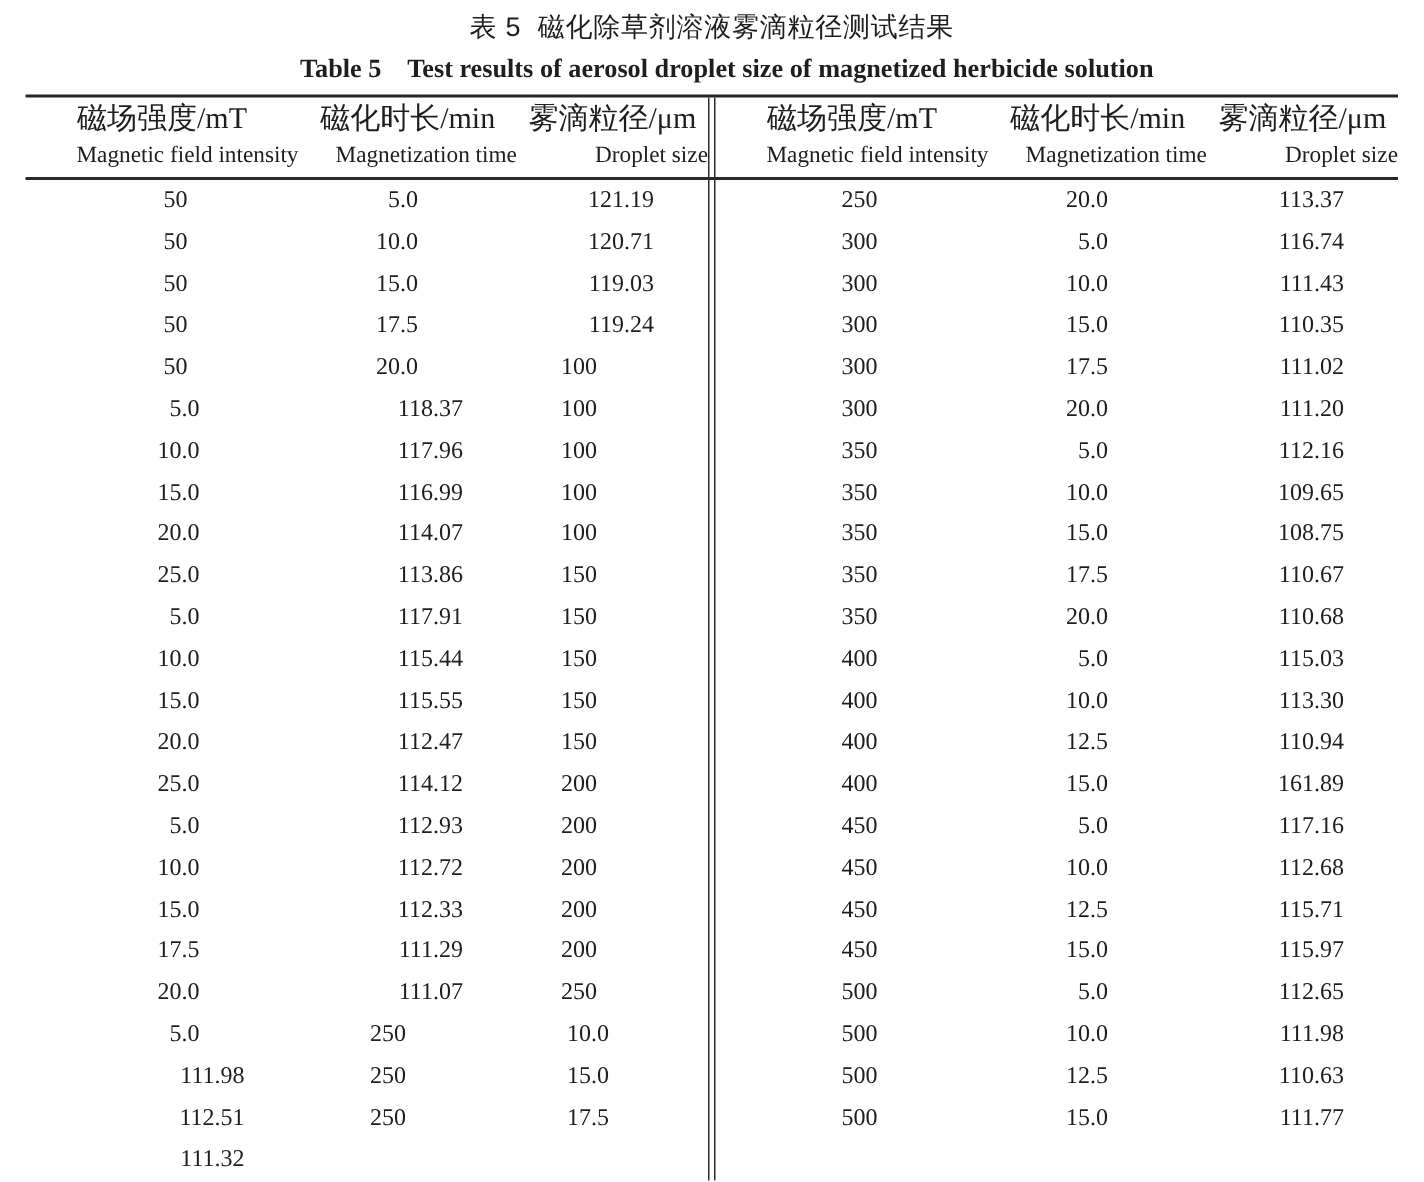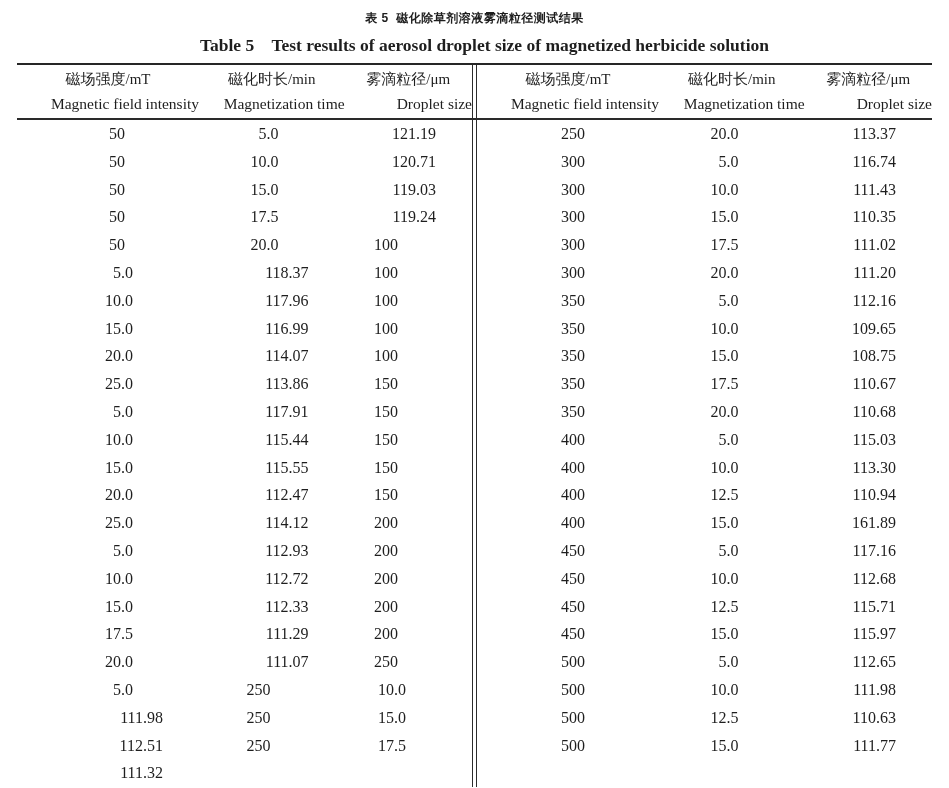--- a/index.html
+++ b/index.html
@@ -4,22 +4,22 @@
 <style>
   * { margin: 0; padding: 0; box-sizing: border-box; }
   html, body { width: 949px; height: 788px; background: #ffffff; overflow: hidden; }
   body {
     font-family: "Liberation Serif", "DejaVu Serif", serif;
     color: #1e1e1e;
   }
   .titles { text-align: center; }
   .title-cn {
     font-family: "Liberation Sans", "DejaVu Sans", sans-serif;
-    font-weight: 700;
-    font-size: 12px;
+    font-weight: 400;
+    font-size: 18px;
     line-height: 20px;
     padding-top: 8px;
     white-space: pre;
     letter-spacing: 0.5px;
   }
   .title-en {
     font-weight: 700;
     font-size: 17.5px;
     line-height: 20px;
     margin-top: 7px;
@@ -35,21 +35,21 @@
   .half {
     width: calc(50% - 2.5px);
     display: grid;
     grid-template-columns: 40% 32% 28%;
   }
   .half-right { margin-left: 5px; }
   .cell { overflow: visible; }
   .hcn {
     height: 26px;
     line-height: 28px;
-    font-size: 15px;
+    font-size: 20px;
     text-align: center;
   }
   .hen {
     height: 27px;
     line-height: 25px;
     font-size: 15.5px;
     text-align: right;
   }
   .hspacer { grid-column: 1 / -1; height: 2px; }
   .num {

